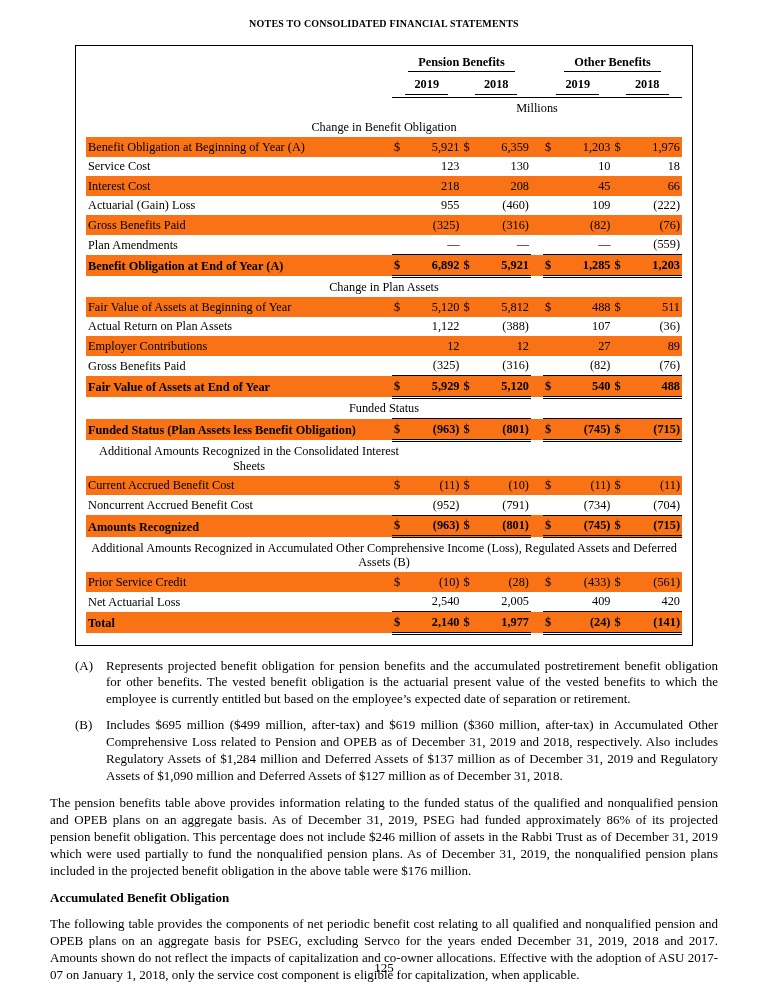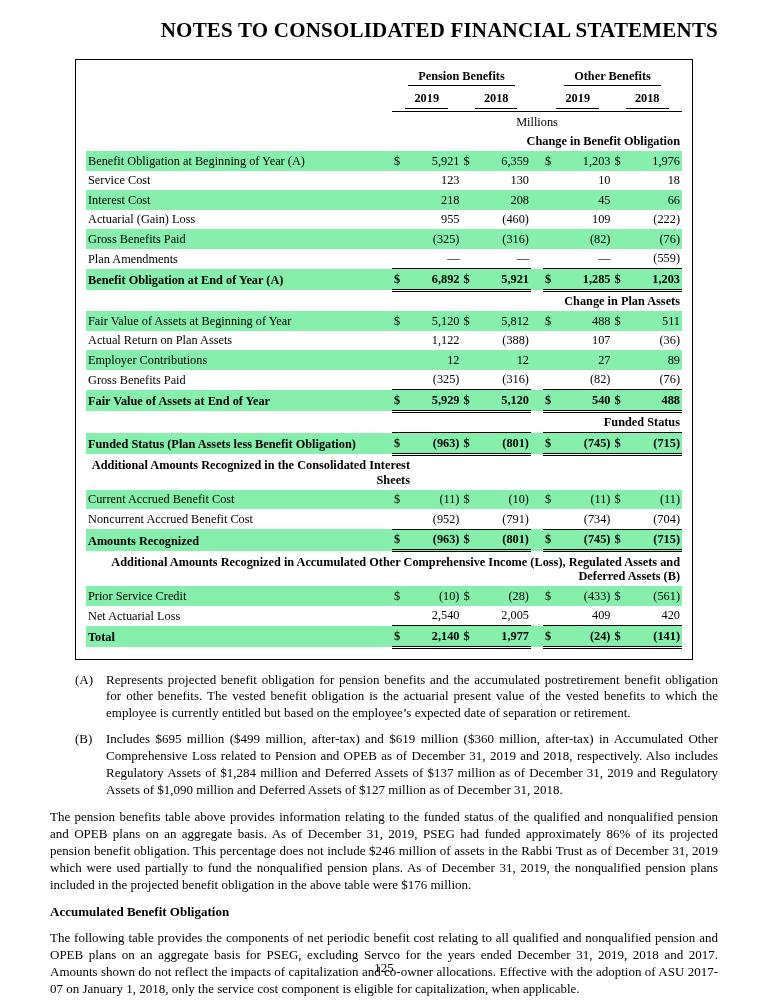--- a/index.html
+++ b/index.html
@@ -1,31 +1,31 @@
 <!DOCTYPE html>
 <html><head>
 <meta charset="utf-8">
 <style>
   * { box-sizing: border-box; margin: 0; padding: 0; }
   html, body { width: 768px; background: #fff; }
   body { font-family: "Liberation Serif", serif; color: #000; }
   .page { position: relative; width: 768px; height: 1000px; padding: 14px 50px 0; overflow: hidden; }
-  .doc-title { text-align: right; font-weight: bold; font-size: 21px; margin: 4px 0 16px; letter-spacing: 0.2px; }
+  .doc-title { text-align: center; font-weight: bold; font-size: 10px; margin: 4px 0 16px; letter-spacing: 0.2px; }
 
   .table-box { border: 1px solid #000; margin: 0 25px 12px; padding: 6px 10px 10px; }
   table.fin { width: 100%; border-collapse: collapse; table-layout: fixed; font-size: 12.3px; }
   col.c-label { width: 304px; } col.c-d { width: 16px; } col.c-v { width: 53px; } col.c-gap { width: 12px; }
   table.fin th, table.fin td { padding: 2.5px 2px; vertical-align: bottom; line-height: 1.18; }
   .grp-head { font-weight: bold; text-align: center; padding-bottom: 0; }
   .grp-u { display: inline-block; border-bottom: 1px solid #000; padding: 0 10px 2px; }
   .year-head { font-weight: bold; text-align: center; padding-bottom: 0; }
   .yr { display: inline-block; border-bottom: 1px solid #000; padding: 0 9px 2px; }
   .millions { text-align: center; border-top: 1px solid #000; padding: 1px 0 3px; }
-  tr.shaded { background: #86efac; }
-  .section-label { font-weight: bold; text-align: right; padding: 3px 4px 2px 6px; }
+  tr.shaded { background: #f97316; }
+  .section-label { font-weight: normal; text-align: center; padding: 3px 4px 2px 6px; }
   .row-label { text-align: left; padding-left: 6px; overflow: hidden; white-space: nowrap; }
   td.dollar { text-align: left; padding-left: 3px; }
   td.val { text-align: right; padding-right: 3px; }
   td.total { border-top: 1px solid #000; border-bottom: 3px double #000; }
   .bold { font-weight: bold; margin-top: 43px; }
 
   .footnotes { margin: 0 0 2px 25px; }
   .footnote { display: flex; margin-bottom: 9px; font-size: 13px; line-height: 1.3; }
   .fn-label { flex: 0 0 31px; }
   .fn-text { flex: 1; text-align: justify; }

